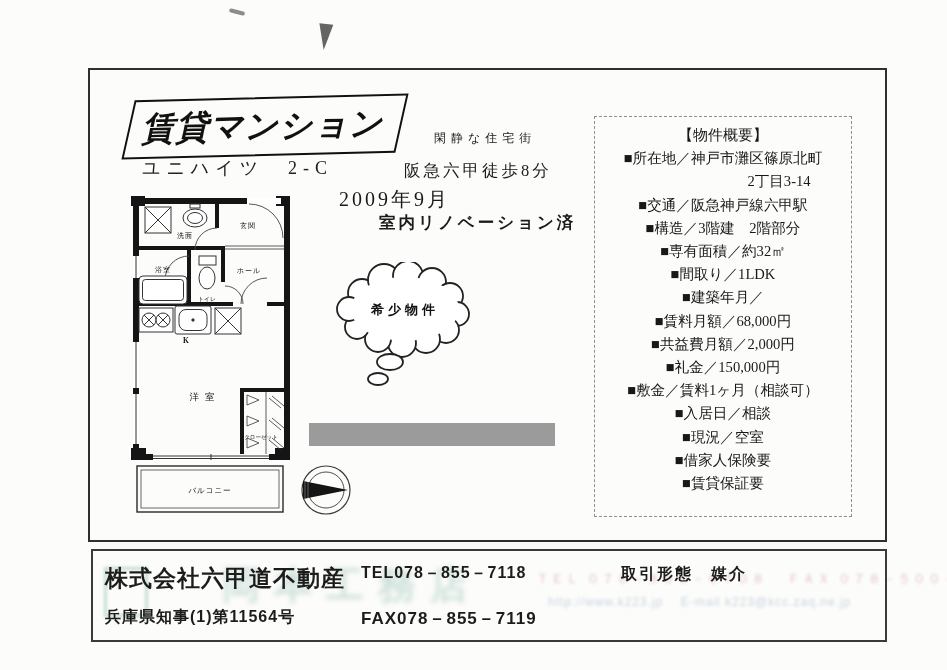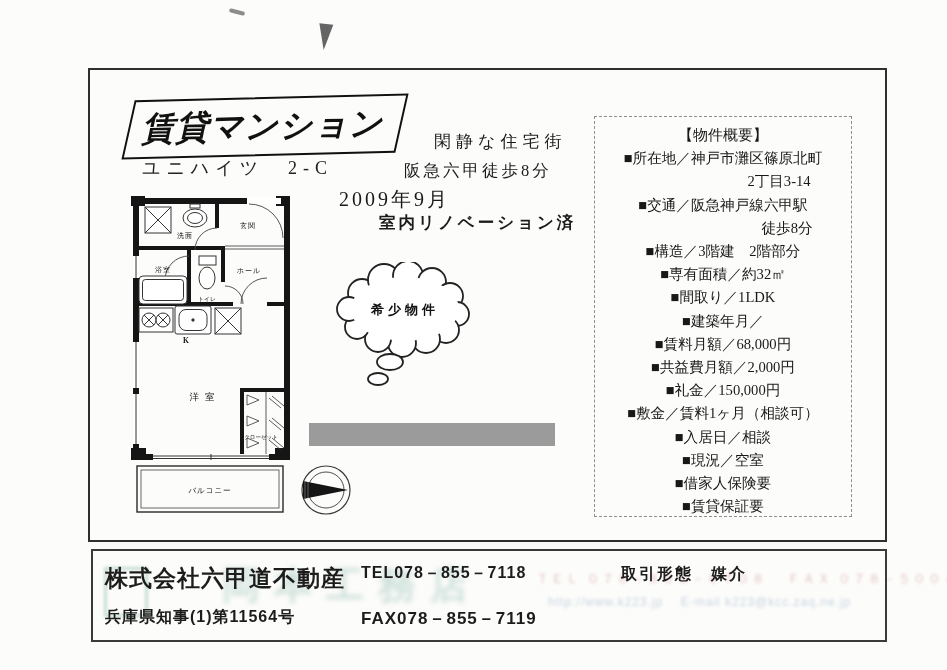--- a/index.html
+++ b/index.html
@@ -13,21 +13,21 @@
 
   
   .title-box{left:128px;top:95px;width:270px;height:55px;border:2px solid #111;
              transform:rotate(-1.4deg) skewX(-14deg);display:flex;align-items:center;justify-content:center;}
   .title-box span{font-family:"Liberation Sans","DejaVu Sans",sans-serif;font-weight:800;
              font-size:33px;letter-spacing:1px;color:#111;white-space:nowrap;}
 
   .unit-name{left:138px;top:160px;font-size:18px;letter-spacing:6px;color:#222;}
 
   
-  .hl1{left:430px;top:128px;font-size:17px;letter-spacing:5px;}
+  .hl1{left:430px;top:128px;font-size:12px;letter-spacing:5px;}
   .hl2{left:401px;top:158px;font-size:16.5px;letter-spacing:3px;}
   .hl3{left:336px;top:184px;font-size:20px;letter-spacing:3px;}
   .hl4{left:376px;top:210px;font-size:16.5px;font-weight:bold;letter-spacing:3px;}
 
   
   .bubble{left:333px;top:260px;width:142px;height:132px;}
   .bubble text{font-family:"Liberation Serif","DejaVu Serif",serif;font-weight:bold;
                font-size:13px;letter-spacing:4px;fill:#111;}
 
   
@@ -231,21 +231,20 @@
       <text x="132" y="245" font-size="5.5" text-anchor="middle">クローゼット</text>
       <text x="81" y="299" font-size="7.5" text-anchor="middle" letter-spacing="1">バルコニー</text>
     </svg>
 
     <div class="abs overview" style="left:504px;top:46px;text-align:center;">
       <div class="ov-heading">【物件概要】</div>
       <div>
           <div class="ov-line">■所在地／神戸市灘区篠原北町</div>
           <div class="ov-line ind1">2丁目3-14</div>
           <div class="ov-line">■交通／阪急神戸線六甲駅</div>
-          <div class="ov-line ind2">徒歩8分</div>
           <div class="ov-line">■構造／3階建　2階部分</div>
           <div class="ov-line">■専有面積／約32㎡</div>
           <div class="ov-line">■間取り／1LDK</div>
           <div class="ov-line">■建築年月／</div>
           <div class="ov-line">■賃料月額／68,000円</div>
           <div class="ov-line">■共益費月額／2,000円</div>
           <div class="ov-line">■礼金／150,000円</div>
           <div class="ov-line">■敷金／賃料1ヶ月（相談可）</div>
           <div class="ov-line">■入居日／相談</div>
           <div class="ov-line">■現況／空室</div>

